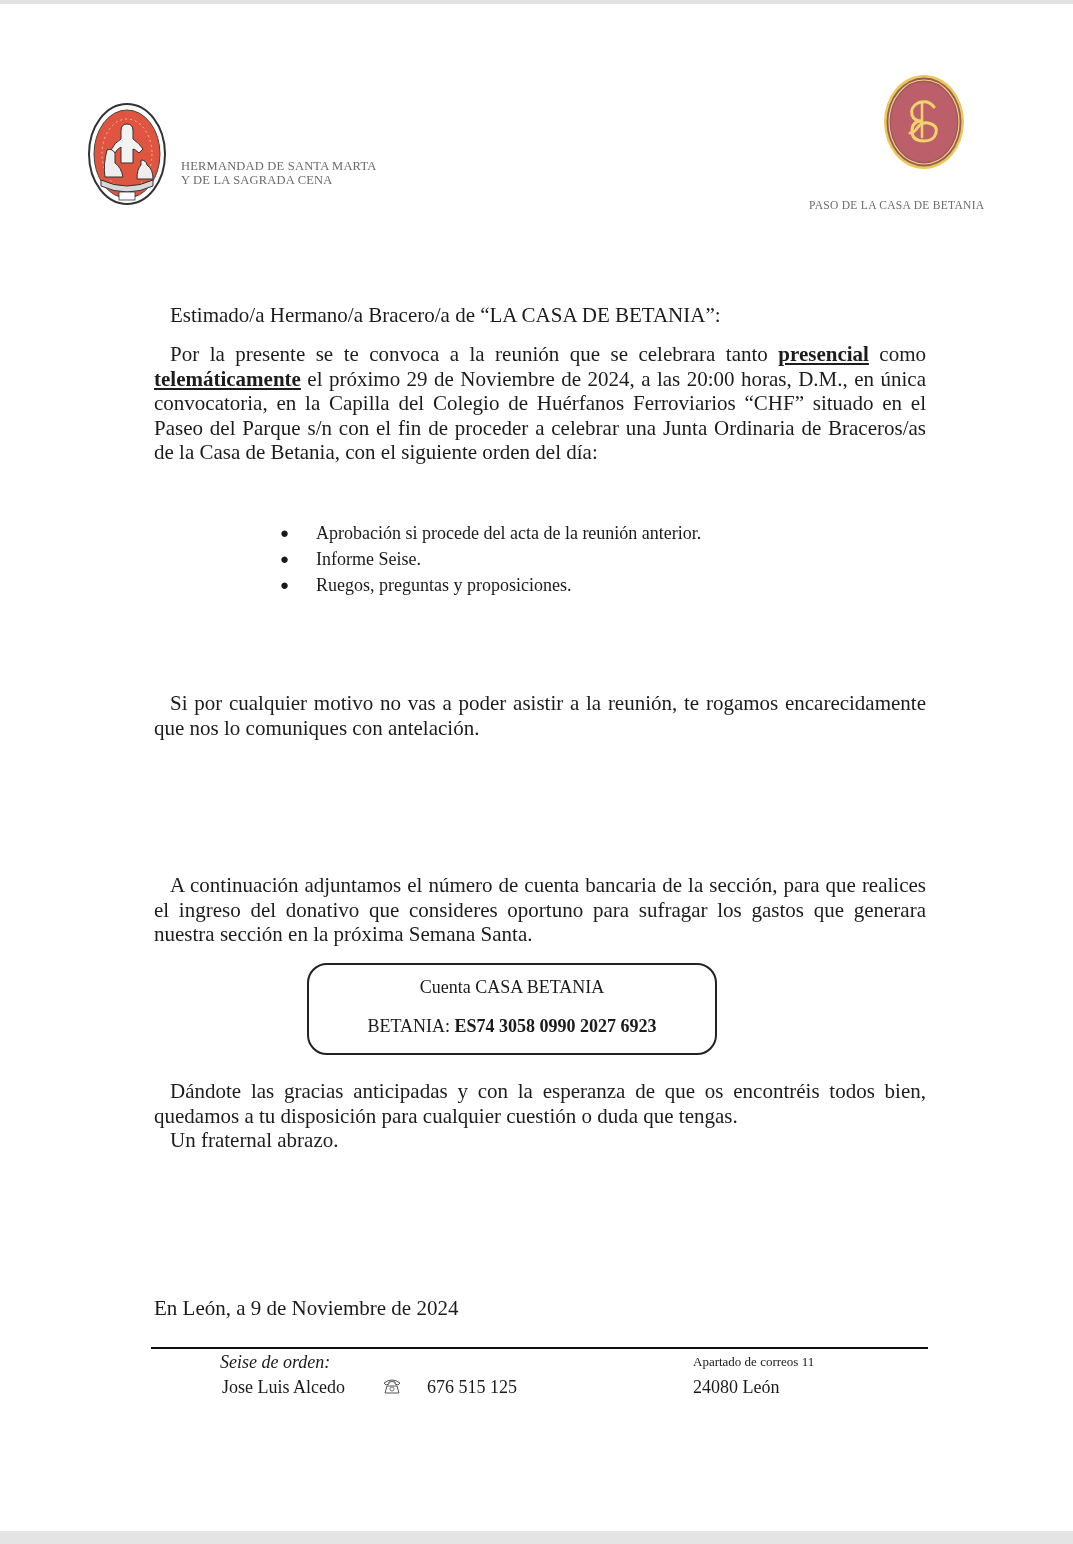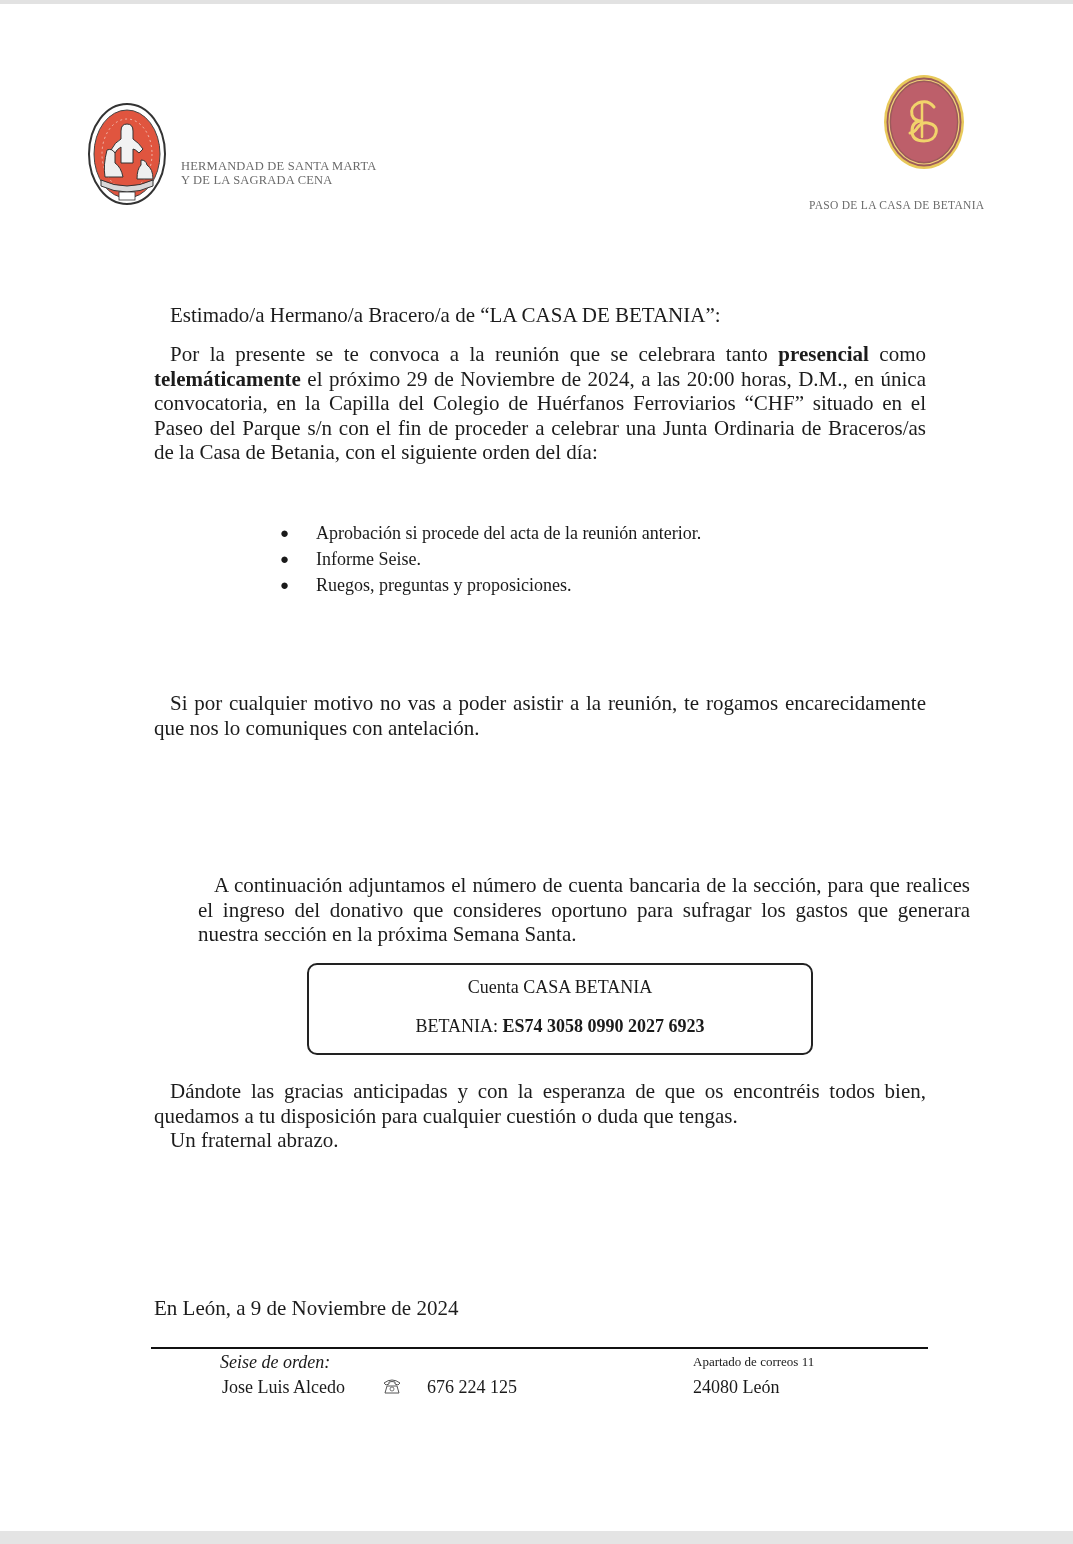--- a/index.html
+++ b/index.html
@@ -23,32 +23,32 @@
       position: absolute; left: 809px; top: 199px;
       font-size: 11.5px; color: #6a6a6a; letter-spacing: 0.3px;
     }
 
     
     .txt { position: absolute; font-size: 21px; line-height: 24.5px; color: #1c1c1c; }
     .justify { text-align: justify; text-align-last: left; }
     .greeting { left: 170px; top: 303px; }
     .p1 { left: 154px; top: 342px; width: 772px; }
     .p1 .indent { display: inline-block; width: 16px; }
-    .u-bold { font-weight: bold; }
+    .u-bold { font-weight: bold; text-decoration: underline; }
 
     ul.agenda { position: absolute; left: 280px; top: 520px; margin: 0; padding: 0; list-style: none; font-size: 18px; line-height: 26px; }
     ul.agenda li { position: relative; padding-left: 36px; }
     ul.agenda li .bullet { position: absolute; left: 0; top: 0; font-size: 15px; }
 
     .p2 { left: 154px; top: 691px; width: 772px; }
     .p3 { left: 154px; top: 873px; width: 772px; }
 
     .account-box {
-      position: absolute; left: 307px; top: 963px; width: 506px; height: 92px;
-      border: 2px solid #222; border-radius: 10px; box-sizing: border-box;
+      position: absolute; left: 307px; top: 963px; width: 410px; height: 92px;
+      border: 2px solid #222; border-radius: 20px; box-sizing: border-box;
       text-align: center; font-size: 18px;
     }
     .account-title { position: absolute; left: 0; right: 0; top: 12px; }
     .account-line { position: absolute; left: 0; right: 0; top: 51px; }
     .account-number { font-weight: bold; }
 
     .p4 { left: 154px; top: 1079px; width: 772px; }
     .place-date { left: 154px; top: 1296px; }
 
     .rule { position: absolute; left: 151px; top: 1347px; width: 777px; height: 2px; background: #111; }
@@ -100,21 +100,21 @@
 <div class="txt p1 justify"><span class="indent"></span><span>Por la presente se te convoca a la reunión que se celebrara tanto </span><span class="u-bold">presencial</span><span> como </span><span class="u-bold">telemáticamente</span><span> el próximo 29 de Noviembre de 2024, a las 20:00 horas, D.M., en única convocatoria, en la Capilla del Colegio de Huérfanos Ferroviarios “CHF” situado en el Paseo del Parque s/n con el fin de proceder a celebrar una Junta Ordinaria de Braceros/as de la Casa de Betania, con el siguiente orden del día:</span></div>
 
 <ul class="agenda">
   <li><span class="bullet">●</span><span>Aprobación si procede del acta de la reunión anterior.</span></li>
   <li><span class="bullet">●</span><span>Informe Seise.</span></li>
   <li><span class="bullet">●</span><span>Ruegos, preguntas y proposiciones.</span></li>
 </ul>
 
 <div class="txt p2 justify" style="text-indent:16px;"><span>Si por cualquier motivo no vas a poder asistir a la reunión, te rogamos encarecidamente que nos lo comuniques con antelación.</span></div>
 
-<div class="txt p3 justify" style="text-indent:16px;margin-left:44px;"><span>A continuación adjuntamos el número de cuenta bancaria de la sección, para que realices el ingreso del donativo que consideres oportuno para sufragar los gastos que generara nuestra sección en la próxima Semana Santa.</span></div>
+<div class="txt p3 justify" style="text-indent:16px;"><span>A continuación adjuntamos el número de cuenta bancaria de la sección, para que realices el ingreso del donativo que consideres oportuno para sufragar los gastos que generara nuestra sección en la próxima Semana Santa.</span></div>
 
 <div class="account-box">
   <div class="account-title">Cuenta CASA BETANIA</div>
   <div class="account-line"><span>BETANIA: </span><span class="account-number">ES74 3058 0990 2027 6923</span></div>
 </div>
 
 <div class="txt p4 justify">
   <div style="text-indent:16px;">Dándote las gracias anticipadas y con la esperanza de que os encontréis todos bien, quedamos a tu disposición para cualquier cuestión o duda que tengas.</div>
   <div style="padding-left:16px;">Un fraternal abrazo.</div>
 </div>
@@ -125,17 +125,17 @@
 
 <div class="footer-left-label">Seise de orden:</div>
 <div class="footer-name">Jose Luis Alcedo</div>
 <div class="phone-icon">
   <svg width="18" height="16" viewBox="0 0 18 16">
     <path d="M1 5 q8 -6 16 0 l-2 2 l-3 -1 v-2 q-3 -1 -6 0 v2 l-3 1z" fill="none" stroke="#555" stroke-width="1"></path>
     <path d="M4 8 h10 l2 7 h-14z" fill="none" stroke="#555" stroke-width="1"></path>
     <circle cx="9" cy="11" r="2" fill="none" stroke="#555" stroke-width="0.8"></circle>
   </svg>
 </div>
-<div class="footer-phone">676 224 125</div>
+<div class="footer-phone">676 515 125</div>
 <div class="footer-addr1">Apartado de correos 11</div>
 <div class="footer-addr2">24080 León</div>
 
 <div class="band-bottom"></div>
 
 </body></html>

